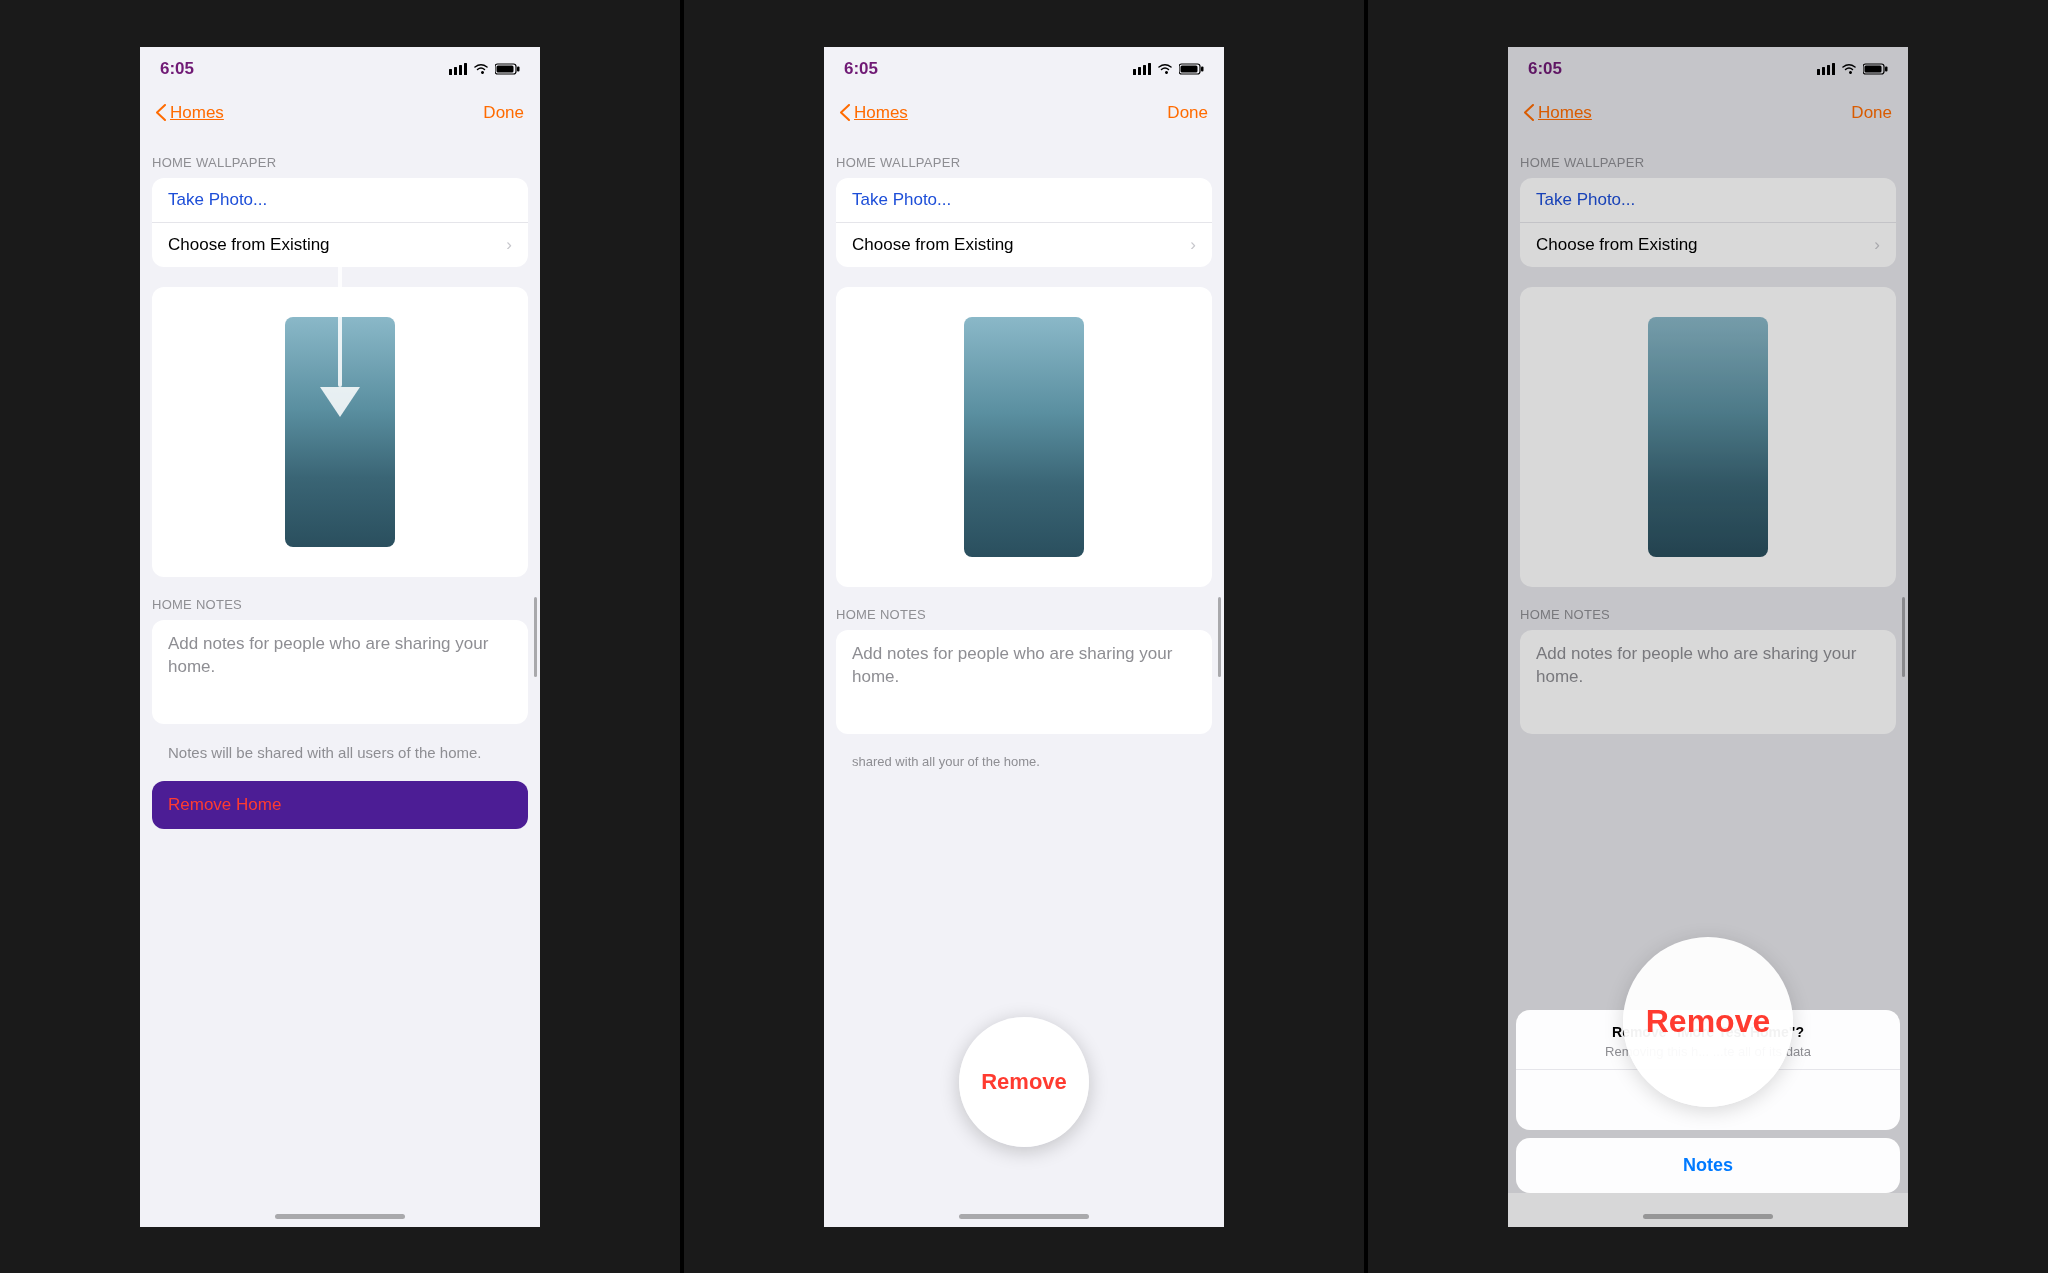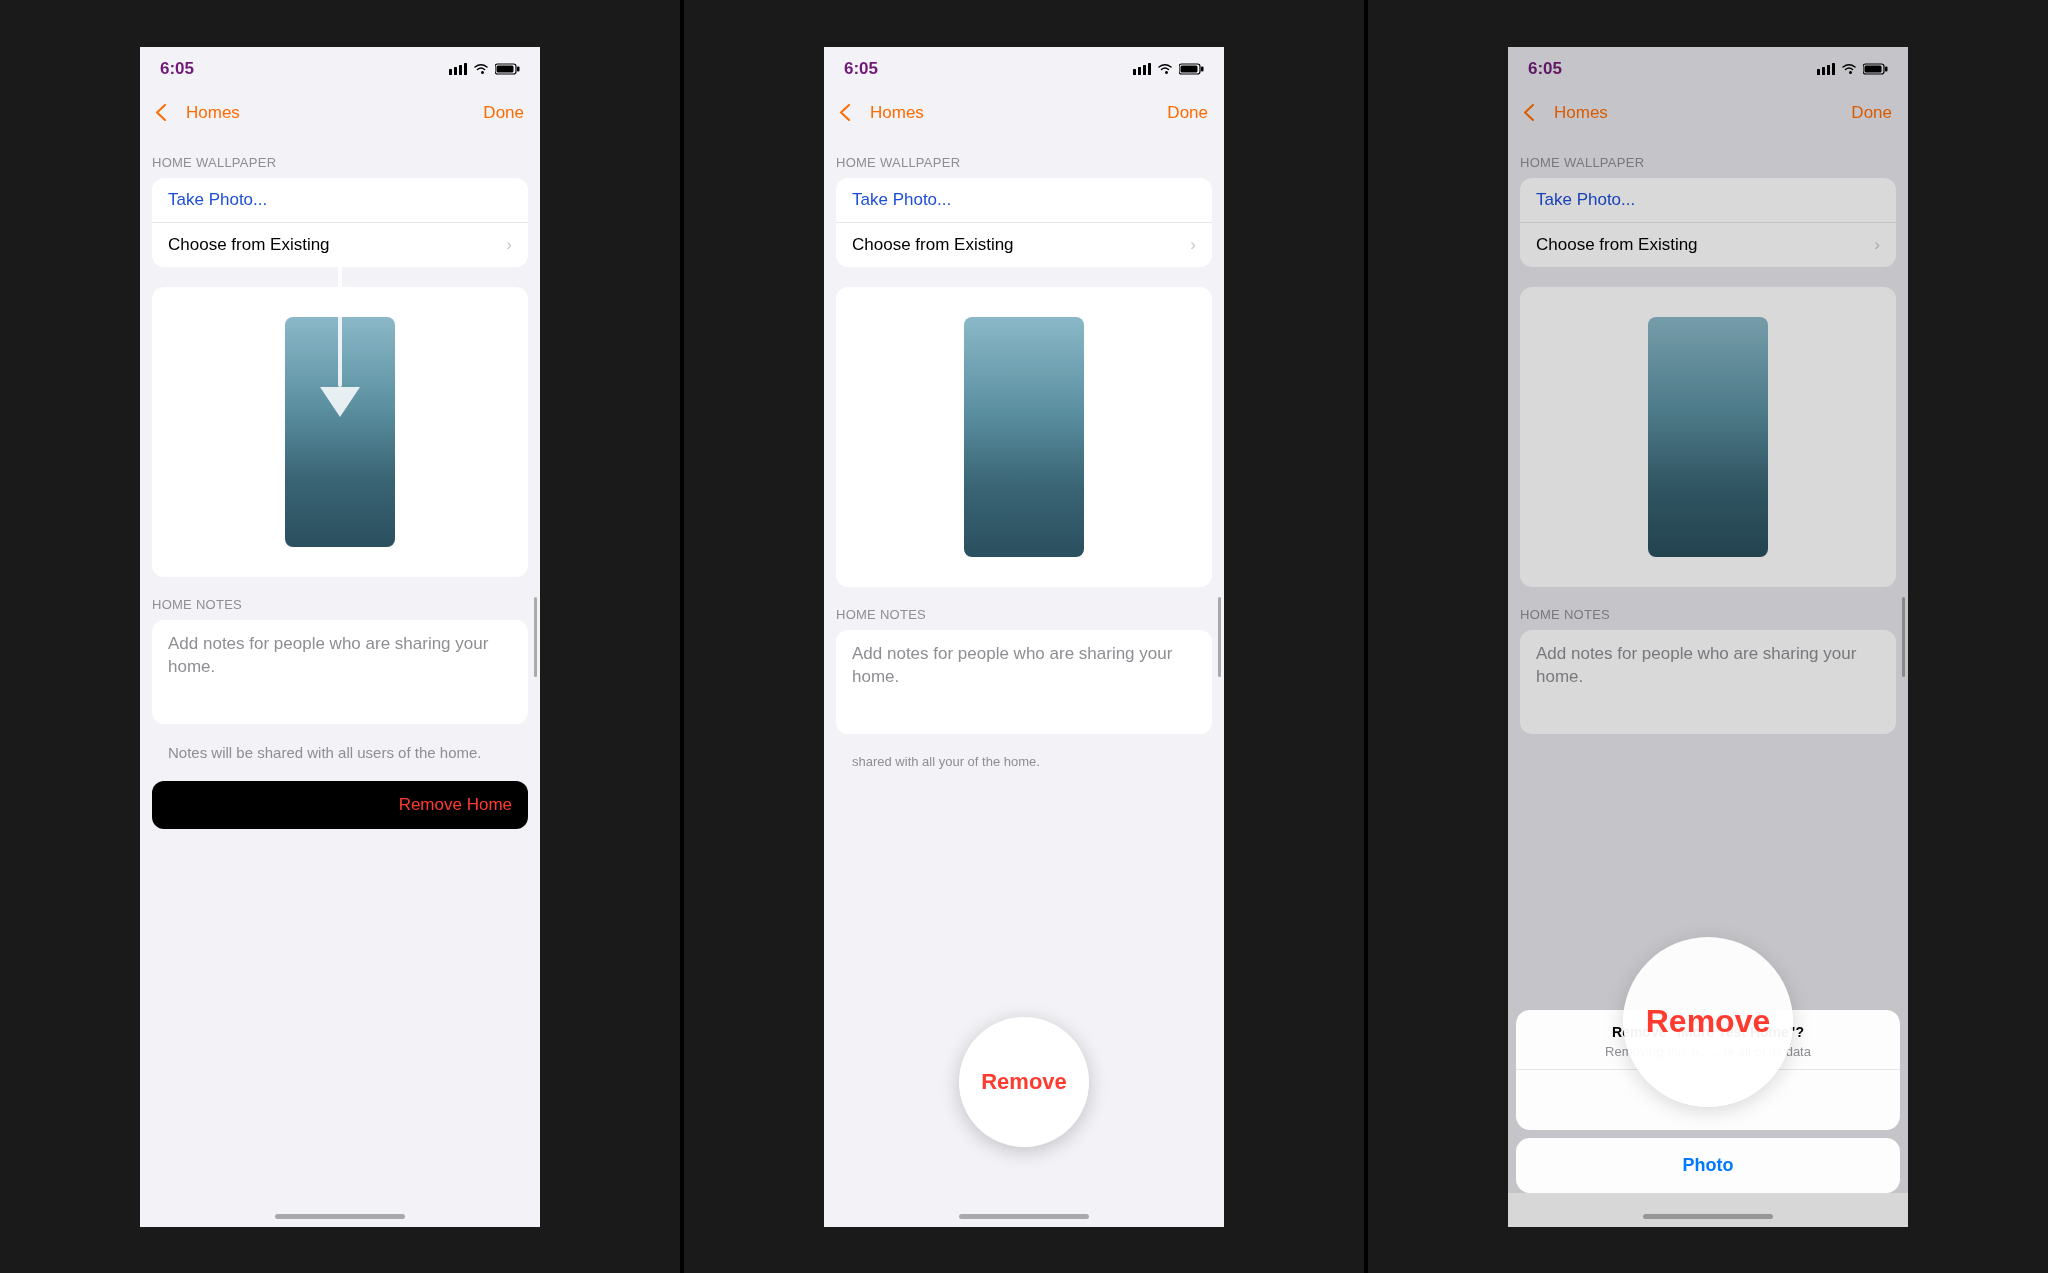--- a/index.html
+++ b/index.html
@@ -67,24 +67,25 @@
       display: flex;
       align-items: center;
       justify-content: space-between;
       padding: 0 16px;
       flex-shrink: 0;
     }
 
     .nav-back {
       display: flex;
       align-items: center;
-      gap: 20px;
+      gap: 4px;
       color: #FF6B00;
       font-size: 17px;
       cursor: pointer;
+      text-decoration: underline;
     }
 
     .nav-title-done {
       color: #FF6B00;
       font-size: 17px;
       font-weight: 400;
       cursor: pointer;
     }
 
     
@@ -163,24 +164,24 @@
     }
 
     .footer-note {
       font-size: 15px;
       color: #8e8e93;
       padding: 0 16px;
     }
 
     
     .remove-home-btn {
-      background: #000000;
+      background: #4c1d95;
       border-radius: 12px;
       padding: 14px 16px;
-      text-align: right;
+      text-align: left;
       color: #ff3b30;
       font-size: 17px;
       cursor: pointer;
     }
 
     
     .home-indicator {
       height: 34px;
       display: flex;
       justify-content: center;
@@ -617,17 +618,17 @@
       <div class="dialog-box">
         <div class="dialog-header">
           <div class="dialog-title">Remove "iMore Test Home"?</div>
           <div class="dialog-subtitle">Removing this h...        ...te all of its data</div>
         </div>
         <div class="dialog-remove-btn">
           
         </div>
       </div>
       <div class="dialog-cancel-btn">
-        <span class="dialog-cancel-text">Photo</span>
+        <span class="dialog-cancel-text">Notes</span>
       </div>
     </div>
   </div>
 </div>
 
 </body></html>

